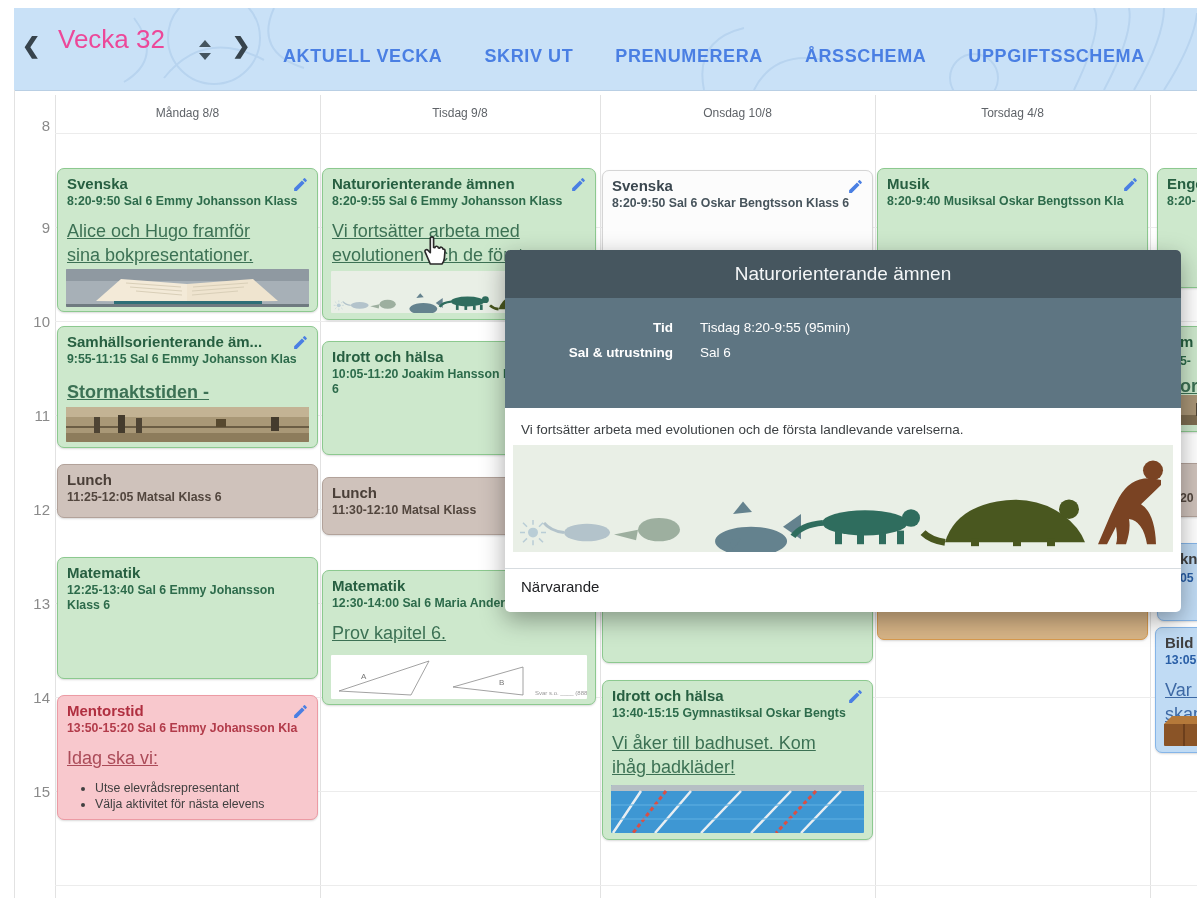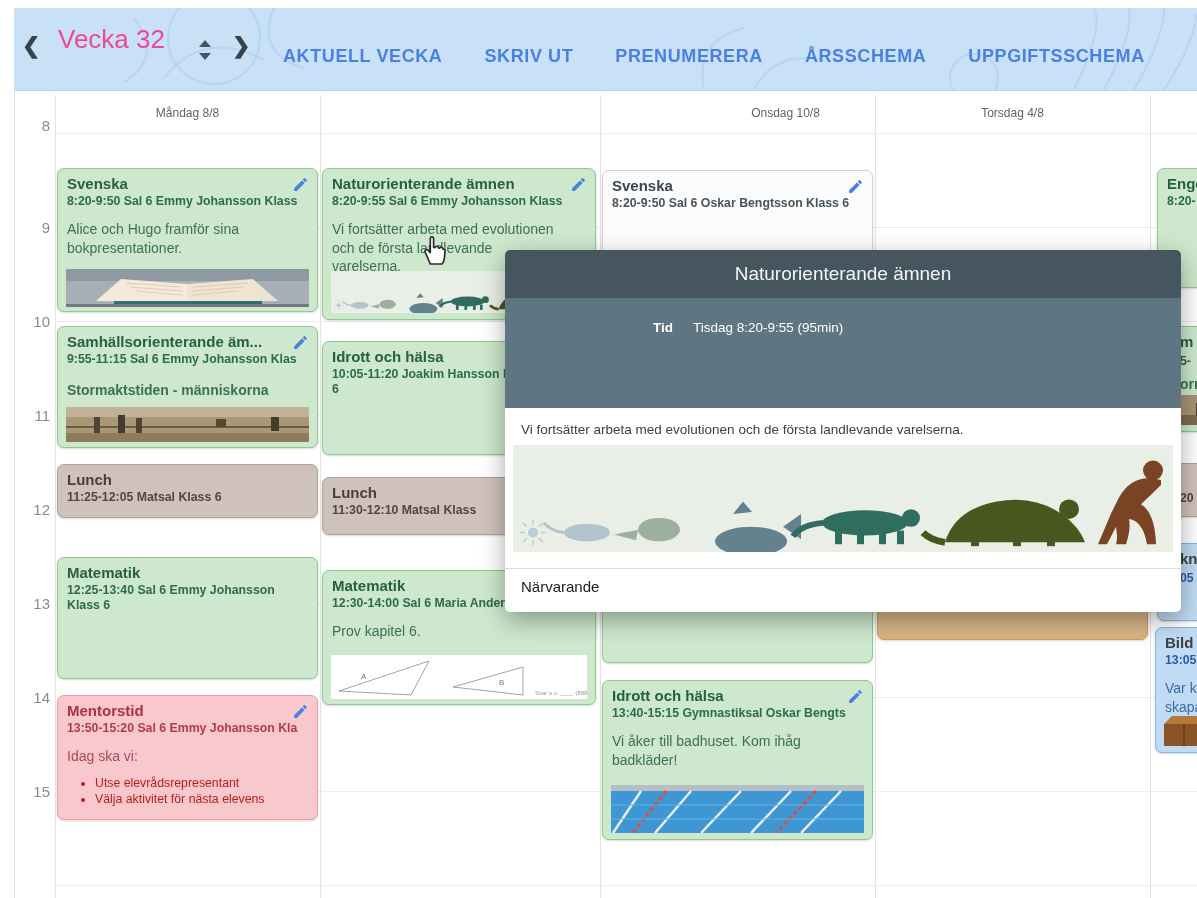--- a/index.html
+++ b/index.html
@@ -14,45 +14,45 @@
   
   .vline{position:absolute;width:1px;background:#e2e2e2;top:95px;height:803px;}
   .hline{position:absolute;left:55px;right:0;width:1142px;height:1px;background:#ececec;}
   .hour{position:absolute;left:10px;width:40px;text-align:right;font-size:15px;color:#8a8a8a;}
   .dayhdr{position:absolute;top:106px;font-size:12px;color:#5f6368;text-align:center;}
   
   .card{position:absolute;border-radius:7px;border:1.5px solid;padding:6px 9px;box-sizing:border-box;overflow:hidden;box-shadow:0 1px 2px rgba(0,0,0,.15);z-index:2;cursor:pointer;}
   .ttl{font-size:15px;font-weight:bold;white-space:nowrap;overflow:hidden;}
   .tm{font-size:12.3px;font-weight:bold;white-space:nowrap;overflow:hidden;margin-top:2px;line-height:1.25;}
   .tm.wrap{white-space:normal;}
-  .bd{font-size:14px;margin-top:11px;line-height:1.3;}
+  .bd{font-size:18px;margin-top:11px;line-height:1.3;text-decoration:underline;}
   .green{background:#cde8cc;border-color:#8cc98f;}
   .green .ttl{color:#275f41;} .green .tm{color:#2d6b4b;} .green .bd{color:#3c7154;}
   .taupe{background:#cfc2bb;border-color:#b2a29a;}
   .taupe .ttl{color:#4a3f38;} .taupe .tm{color:#52463e;}
   .red{background:#f8c8cd;border-color:#ec9ba4;}
   .red .ttl{color:#b02f40;} .red .tm{color:#b23b4a;} .red .bd{color:#ab4b58;}
   .red ul{margin:9px 0 0 28px;padding:0;}
-  .red li{font-size:12.3px;color:#b91c1c;line-height:1.35;}
+  .red li{font-size:12.3px;color:#404040;line-height:1.35;}
   .white{background:#fcfcfc;border-color:#d5d5d5;}
   .white .ttl{color:#3b474f;} .white .tm{color:#47545c;}
   .orange{background:#d8b587;border-color:#d89a4e;}
   .blue{background:#c0dbf4;border-color:#85b5e8;}
   .blue .ttl{color:#404040;} .blue .tm{color:#285ea6;} .blue .bd{color:#3d69a5;}
   .pencil{position:absolute;top:7px;right:8px;width:17px;height:17px;}
   .imgbox{position:absolute;left:8px;right:8px;overflow:hidden;border-radius:1px;}
   .frag{position:absolute;left:22px;white-space:nowrap;}
   
   #popup{position:absolute;left:505px;top:250px;width:676px;height:362px;background:#fff;border-radius:5px;box-shadow:0 8px 24px rgba(0,0,0,.35);z-index:10;overflow:hidden;}
   #popup-header{height:48px;background:#46565f;display:flex;align-items:center;justify-content:center;}
   #popup-header div{color:#f4f6f7;font-size:19px;}
   #popup-details{height:110px;background:#5e7582;box-sizing:border-box;padding-top:17px;}
   .prow{display:flex;line-height:25px;font-size:13.5px;color:#fff;}
   .plabel{width:168px;text-align:right;font-weight:bold;}
-  .pvalue{margin-left:20px;}
+  .pvalue{margin-left:27px;}
   #popup-body{padding:12px 8px 0 8px;}
   #popup-text{font-size:13.5px;color:#3c4043;margin:2px 0 8px 8px;}
   #popup-divider{position:absolute;left:0;right:0;top:318px;height:1px;background:#d7dce0;}
   #popup-footer{position:absolute;left:16px;top:328px;font-size:15px;color:#202124;cursor:pointer;}
   #cursor{position:absolute;left:415px;top:230px;z-index:20;}
   .deco{position:absolute;z-index:0;}
 </style>
 </head>
 <body>
 
@@ -128,21 +128,22 @@
   <div class="hline" style="top:227px;"></div>
   <div class="hline" style="top:321px;"></div>
   <div class="hline" style="top:415px;"></div>
   <div class="hline" style="top:509px;"></div>
   <div class="hline" style="top:603px;"></div>
   <div class="hline" style="top:697px;"></div>
   <div class="hline" style="top:791px;"></div>
   <div class="hline" style="top:885px;"></div>
 
   <div class="dayhdr" style="left:55px;width:265px;">Måndag 8/8</div>
-  <div class="dayhdr" style="left:600px;width:275px;padding-left:48px;">Onsdag 10/8</div>
+  <div class="dayhdr" style="left:320px;width:280px;">Tisdag 9/8</div>
+  <div class="dayhdr" style="left:600px;width:275px;">Onsdag 10/8</div>
   <div class="dayhdr" style="left:875px;width:275px;">Torsdag 4/8</div>
 
   <div class="hour" style="top:117px;">8</div>
   <div class="hour" style="top:219px;">9</div>
   <div class="hour" style="top:313px;">10</div>
   <div class="hour" style="top:407px;">11</div>
   <div class="hour" style="top:501px;">12</div>
   <div class="hour" style="top:595px;">13</div>
   <div class="hour" style="top:689px;">14</div>
   <div class="hour" style="top:783px;">15</div>
@@ -273,20 +274,27 @@
       <svg width="253" height="48" viewBox="0 0 253 48">
         <rect width="253" height="48" fill="#3e97d3"></rect>
           <rect width="253" height="6" fill="#b6bfc4"></rect>
         <path d="M30 6 L2 48M80 6 L44 48M130 6 L90 48M180 6 L140 48M230 6 L190 48" stroke="#e8eef2" stroke-width="2.5"></path>
         <path d="M55 6 L22 48M205 6 L165 48" stroke="#d94f45" stroke-width="3" stroke-dasharray="4 3"></path>
         <path d="M0 20h253M0 34h253" stroke="#5fb1e2" stroke-width="1.5" opacity=".7"></path>
       </svg>
     </div>
   </div>
 
+  <div class="card green" style="left:877px;top:168px;width:271px;height:120px;">
+    <div class="ttl">Musik</div>
+    <svg class="pencil">
+        <use href="#pencilicon"></use>
+      </svg>
+    <div class="tm">8:20-9:40 Musiksal Oskar Bengtsson Kla</div>
+  </div>
 
   <div class="card orange" style="left:877px;top:560px;width:271px;height:80px;"></div>
 
   <div class="card green" style="left:1157px;top:168px;width:110px;height:120px;">
     <div class="ttl">Engelska</div>
     <div class="tm">8:20-</div>
   </div>
 
   <div class="card green" style="left:1157px;top:326px;width:110px;height:106px;">
     <div class="frag ttl" style="top:6px;">m</div>
@@ -327,20 +335,24 @@
 
   <div id="popup">
     <div id="popup-header">
       <div>Naturorienterande ämnen</div>
     </div>
     <div id="popup-details">
       <div class="prow">
           <div class="plabel">Tid</div>
           <div class="pvalue">Tisdag 8:20-9:55 (95min)</div>
         </div>
+      <div class="prow">
+          <div class="plabel">Sal &amp; utrustning</div>
+          <div class="pvalue">Sal 6</div>
+        </div>
     </div>
     <div id="popup-body">
       <div id="popup-text">Vi fortsätter arbeta med evolutionen och de första landlevande varelserna.</div>
       <div>
         <svg width="660" height="107" viewBox="0 0 660 110" preserveAspectRatio="none">
             <use href="#evo"></use>
           </svg>
       </div>
     </div>
     <div id="popup-divider"></div>

